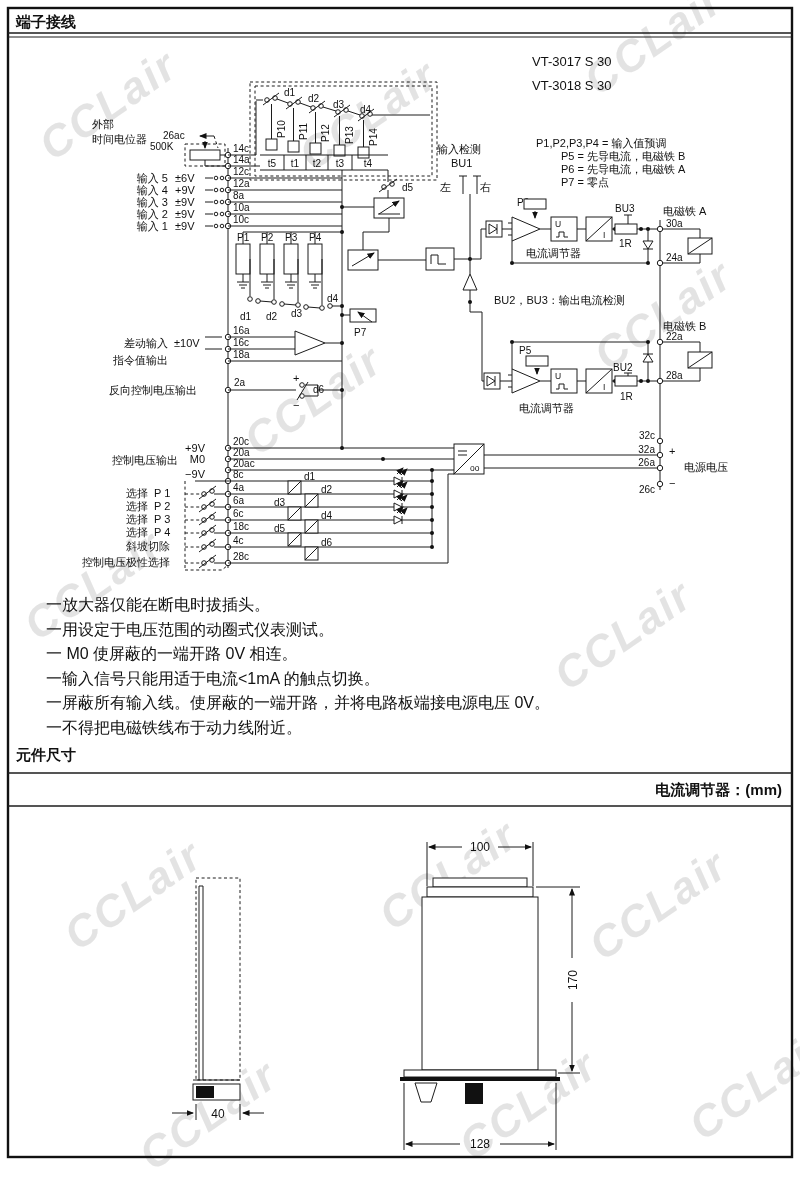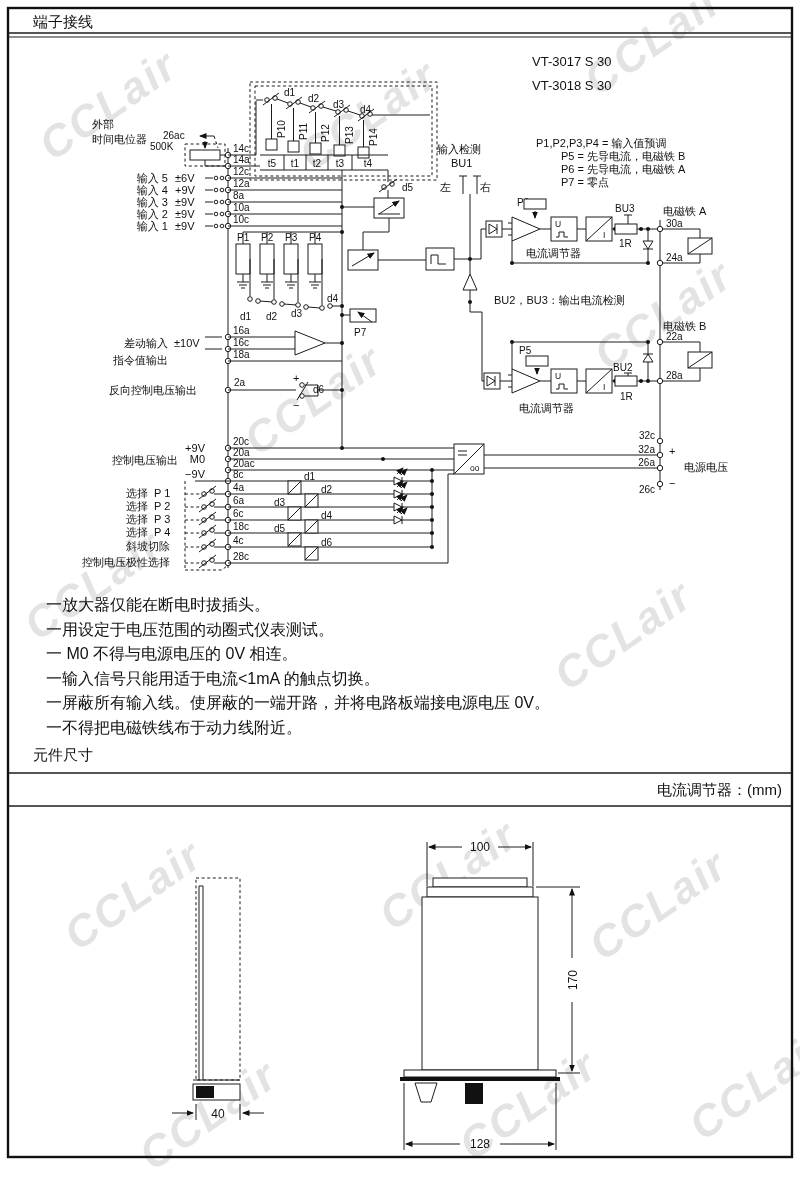--- a/index.html
+++ b/index.html
@@ -1,21 +1,21 @@
 <!DOCTYPE html>
 <html><head>
 <meta charset="utf-8">
 <style>
   html,body{margin:0;padding:0;background:#fff;}
   .page{position:relative;width:800px;height:1180px;background:#fff;overflow:hidden;
         font-family:"Liberation Sans","DejaVu Sans",sans-serif;color:#111;}
   .page svg{position:absolute;left:0;top:0;}
   .wm{position:absolute;font-style:italic;font-weight:700;font-size:44px;color:#c9c9c9;
       opacity:.5;transform:rotate(-35deg);letter-spacing:2px;white-space:nowrap;pointer-events:none;}
-  .hdr{position:absolute;font-weight:400;font-size:15px;margin-left:17px;}
+  .hdr{position:absolute;font-weight:700;font-size:15px;}
   .notes{position:absolute;left:46px;top:593px;width:700px;font-size:16px;line-height:24.6px;}
   
   .ln{stroke:#1c1c1c;stroke-width:1;fill:none;}
   .ln2{stroke:#1c1c1c;stroke-width:1.6;fill:none;}
   .lnd{stroke:#1c1c1c;stroke-width:1;fill:none;stroke-dasharray:3 2.6;}
   .dot{fill:#111;}
   .term{fill:#fff;stroke:#1c1c1c;stroke-width:1;}
   .oc{fill:#fff;stroke:#1c1c1c;stroke-width:1;}
   .bx{fill:#fff;stroke:#1c1c1c;stroke-width:1;}
   .blk{fill:#111;stroke:none;}
@@ -686,19 +686,19 @@
     </g>
   </svg>
 
   <div class="hdr" style="left:16px;top:13px">端子接线</div>
   <div class="hdr" style="left:16px;top:746px">元件尺寸</div>
   <div class="hdr" style="right:18px;top:781px;position:absolute">电流调节器：(mm)</div>
 
   <div class="notes">
     <div>一放大器仅能在断电时拔插头。</div>
     <div>一用设定于电压范围的动圈式仪表测试。</div>
-    <div>一 M0 不得与电源电压的 0V 相连。</div>
+    <div>一 M0 使屏蔽的一端开路 0V 相连。</div>
     <div>一输入信号只能用适于电流&lt;1mA 的触点切换。</div>
     <div>一屏蔽所有输入线。使屏蔽的一端开路，并将电路板端接电源电压 0V。</div>
     <div>一不得把电磁铁线布于动力线附近。</div>
   </div>
 
 </div>
 
 </body></html>

